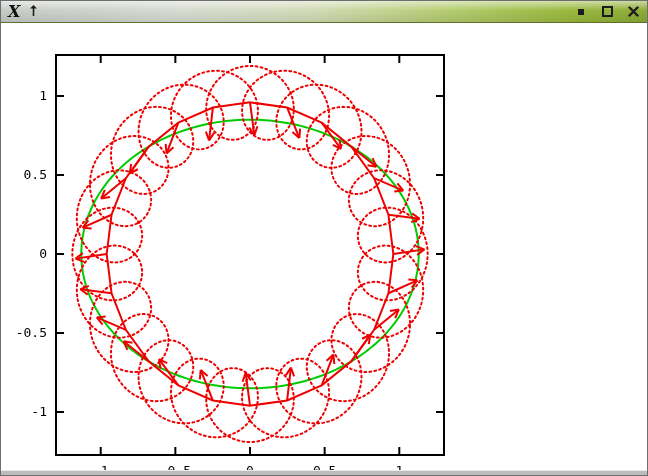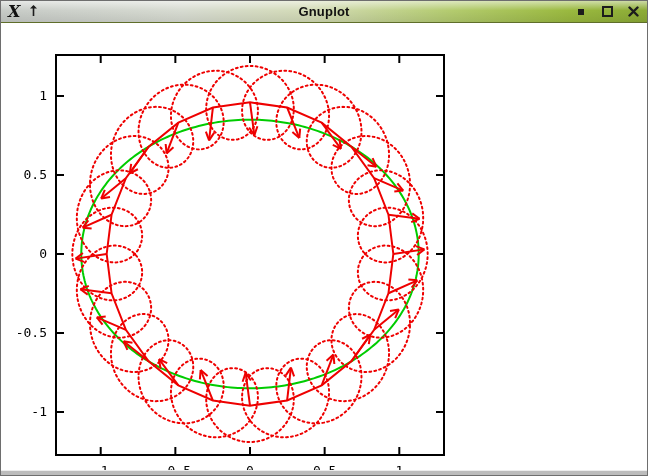--- a/index.html
+++ b/index.html
@@ -39,21 +39,20 @@
 <div class="window">
 
   <div class="titlebar">
     <span class="x11-logo">X</span>
     <span class="pin-icon">
       <svg width="11" height="13" viewBox="0 0 11 13">
         <path d="M5.5 2 L5.5 12" stroke="#1c1c1c" stroke-width="1.6" fill="none"></path>
         <path d="M2 4.5 L5.5 1 L9 4.5 Z" fill="#1c1c1c"></path>
       </svg>
     </span>
-    <span class="tb-title">Gnuplot</span>
     <span class="tb-buttons">
       <span class="tb-btn">
           <span class="minbox"></span>
         </span>
       <span class="tb-btn">
           <span class="maxbox"></span>
         </span>
       <span class="tb-btn">
         <svg width="11" height="11" viewBox="0 0 11 11">
           <path d="M1.5 1.5 L9.5 9.5 M9.5 1.5 L1.5 9.5" stroke="#1c1c1c" stroke-width="2.4" stroke-linecap="round"></path>

